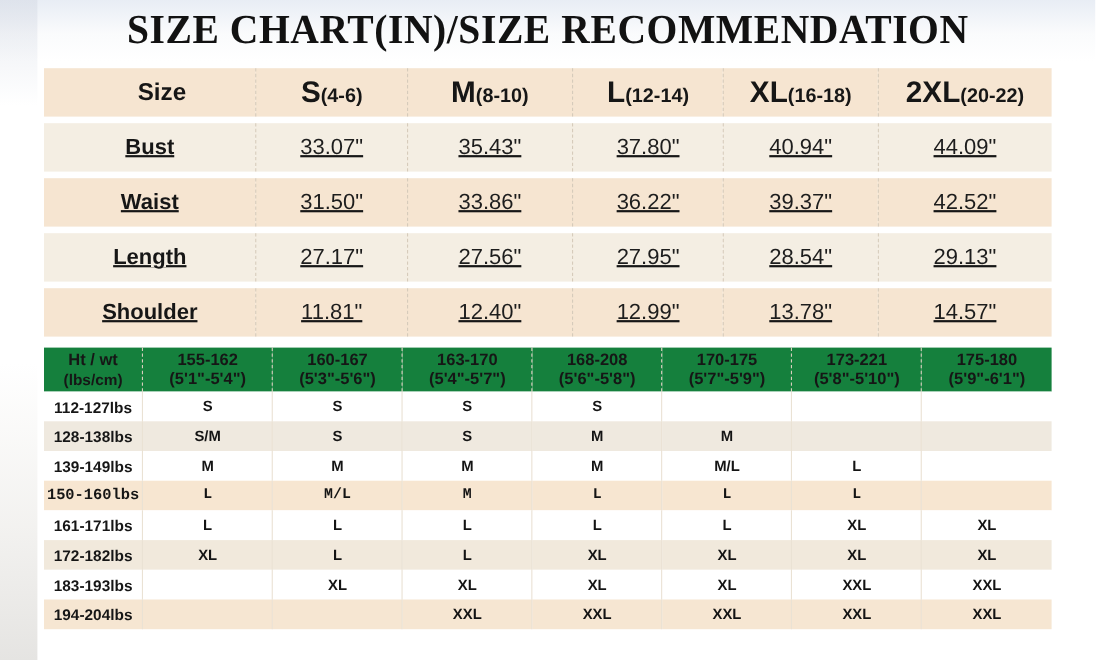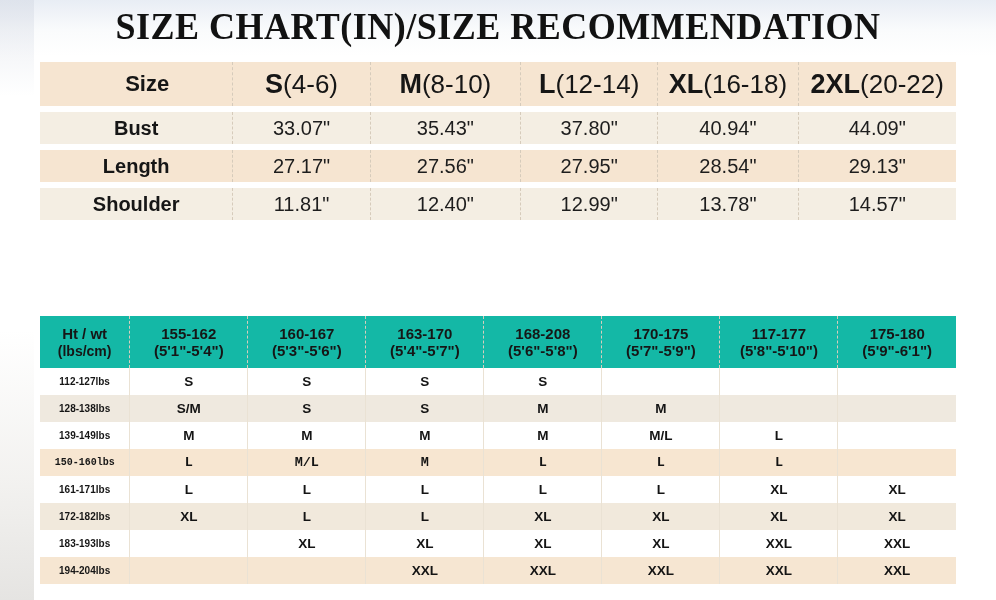--- a/index.html
+++ b/index.html
@@ -24,44 +24,44 @@
     letter-spacing:0.5px;color:#121212;transform:scaleY(1.04);
   }
   
   table.t1{
     position:absolute;left:40px;top:56px;width:916px;
     border-collapse:separate;border-spacing:0 6px;table-layout:fixed;
   }
   .t1 th,.t1 td{text-align:center;vertical-align:middle;padding:0;}
   .t1 thead tr{background:#f6e5d1;}
   .t1 thead th{height:44px;}
-  .t1 tbody tr{height:32px;}
+  .t1 tbody tr{height:44px;text-decoration:underline;}
   .t1 tbody tr:nth-child(odd){background:#f4eee3;}
   .t1 tbody tr:nth-child(even){background:#f6e5d1;}
   .t1 th + th,.t1 td + td,.t1 th + td{border-left:1px dashed #d6cbbb;}
   .t1 .size-head{font-size:22px;font-weight:700;padding-left:22px;}
   .t1 .col-big{font-size:27px;font-weight:700;}
-  .t1 .col-small{font-size:26px;font-weight:400;}
+  .t1 .col-small{font-size:18px;font-weight:700;}
   .t1 .rowlabel{font-size:20px;font-weight:700;}
   .t1 td.val{font-size:20px;font-weight:400;color:#1d1d1d;}
   
   table.t2{
     position:absolute;left:40px;top:316px;width:916px;
     border-collapse:collapse;table-layout:fixed;
   }
   .t2 th,.t2 td{text-align:center;vertical-align:middle;padding:0;}
-  .t2 thead th{height:52px;background:#14b8a6;font-size:15px;font-weight:700;line-height:1.15;text-align:center;}
+  .t2 thead th{height:40px;background:#15803d;font-size:15px;font-weight:700;line-height:1.15;text-align:center;}
   .t2 thead th + th{border-left:1px dashed #d8cdbd;}
   .t2 tbody th + td,.t2 tbody td + td{border-left:1px solid #eae2d4;}
   .t2 tbody tr{height:27px;background:#ffffff;}
   .t2 tbody tr:nth-child(2){background:#efe9df;padding-left:36px;}
   .t2 tbody tr:nth-child(4){background:#f7e6d1;font-family:Liberation Mono, monospace;}
   .t2 tbody tr:nth-child(6){background:#f1e9dc;}
   .t2 tbody tr:nth-child(8){background:#f6e6d2;}
-  .t2 tbody th{font-size:10px;font-weight:700;}
+  .t2 tbody th{font-size:14px;font-weight:700;}
   .t2 tbody td{font-size:13.5px;font-weight:700;color:#141414;}
 </style>
 </head>
 <body>
 
 <div class="page">
   <div class="bg-top"></div>
   <div class="bg-left"></div>
 
   <h1 class="title">SIZE CHART(IN)/SIZE RECOMMENDATION</h1>
@@ -88,20 +88,28 @@
     <tbody>
       <tr>
         <td class="rowlabel">Bust</td>
         <td class="val">33.07"</td>
         <td class="val">35.43"</td>
         <td class="val">37.80"</td>
         <td class="val">40.94"</td>
         <td class="val">44.09"</td>
       </tr>
       <tr>
+        <td class="rowlabel">Waist</td>
+        <td class="val">31.50"</td>
+        <td class="val">33.86"</td>
+        <td class="val">36.22"</td>
+        <td class="val">39.37"</td>
+        <td class="val">42.52"</td>
+      </tr>
+      <tr>
         <td class="rowlabel">Length</td>
         <td class="val">27.17"</td>
         <td class="val">27.56"</td>
         <td class="val">27.95"</td>
         <td class="val">28.54"</td>
         <td class="val">29.13"</td>
       </tr>
       <tr>
         <td class="rowlabel">Shoulder</td>
         <td class="val">11.81"</td>
@@ -144,21 +152,21 @@
           </th>
         <th>
             <div>168-208</div>
             <div>(5'6"-5'8")</div>
           </th>
         <th>
             <div>170-175</div>
             <div>(5'7"-5'9")</div>
           </th>
         <th>
-            <div>117-177</div>
+            <div>173-221</div>
             <div>(5'8"-5'10")</div>
           </th>
         <th>
             <div>175-180</div>
             <div>(5'9"-6'1")</div>
           </th>
       </tr>
     </thead>
     <tbody>
       <tr>

